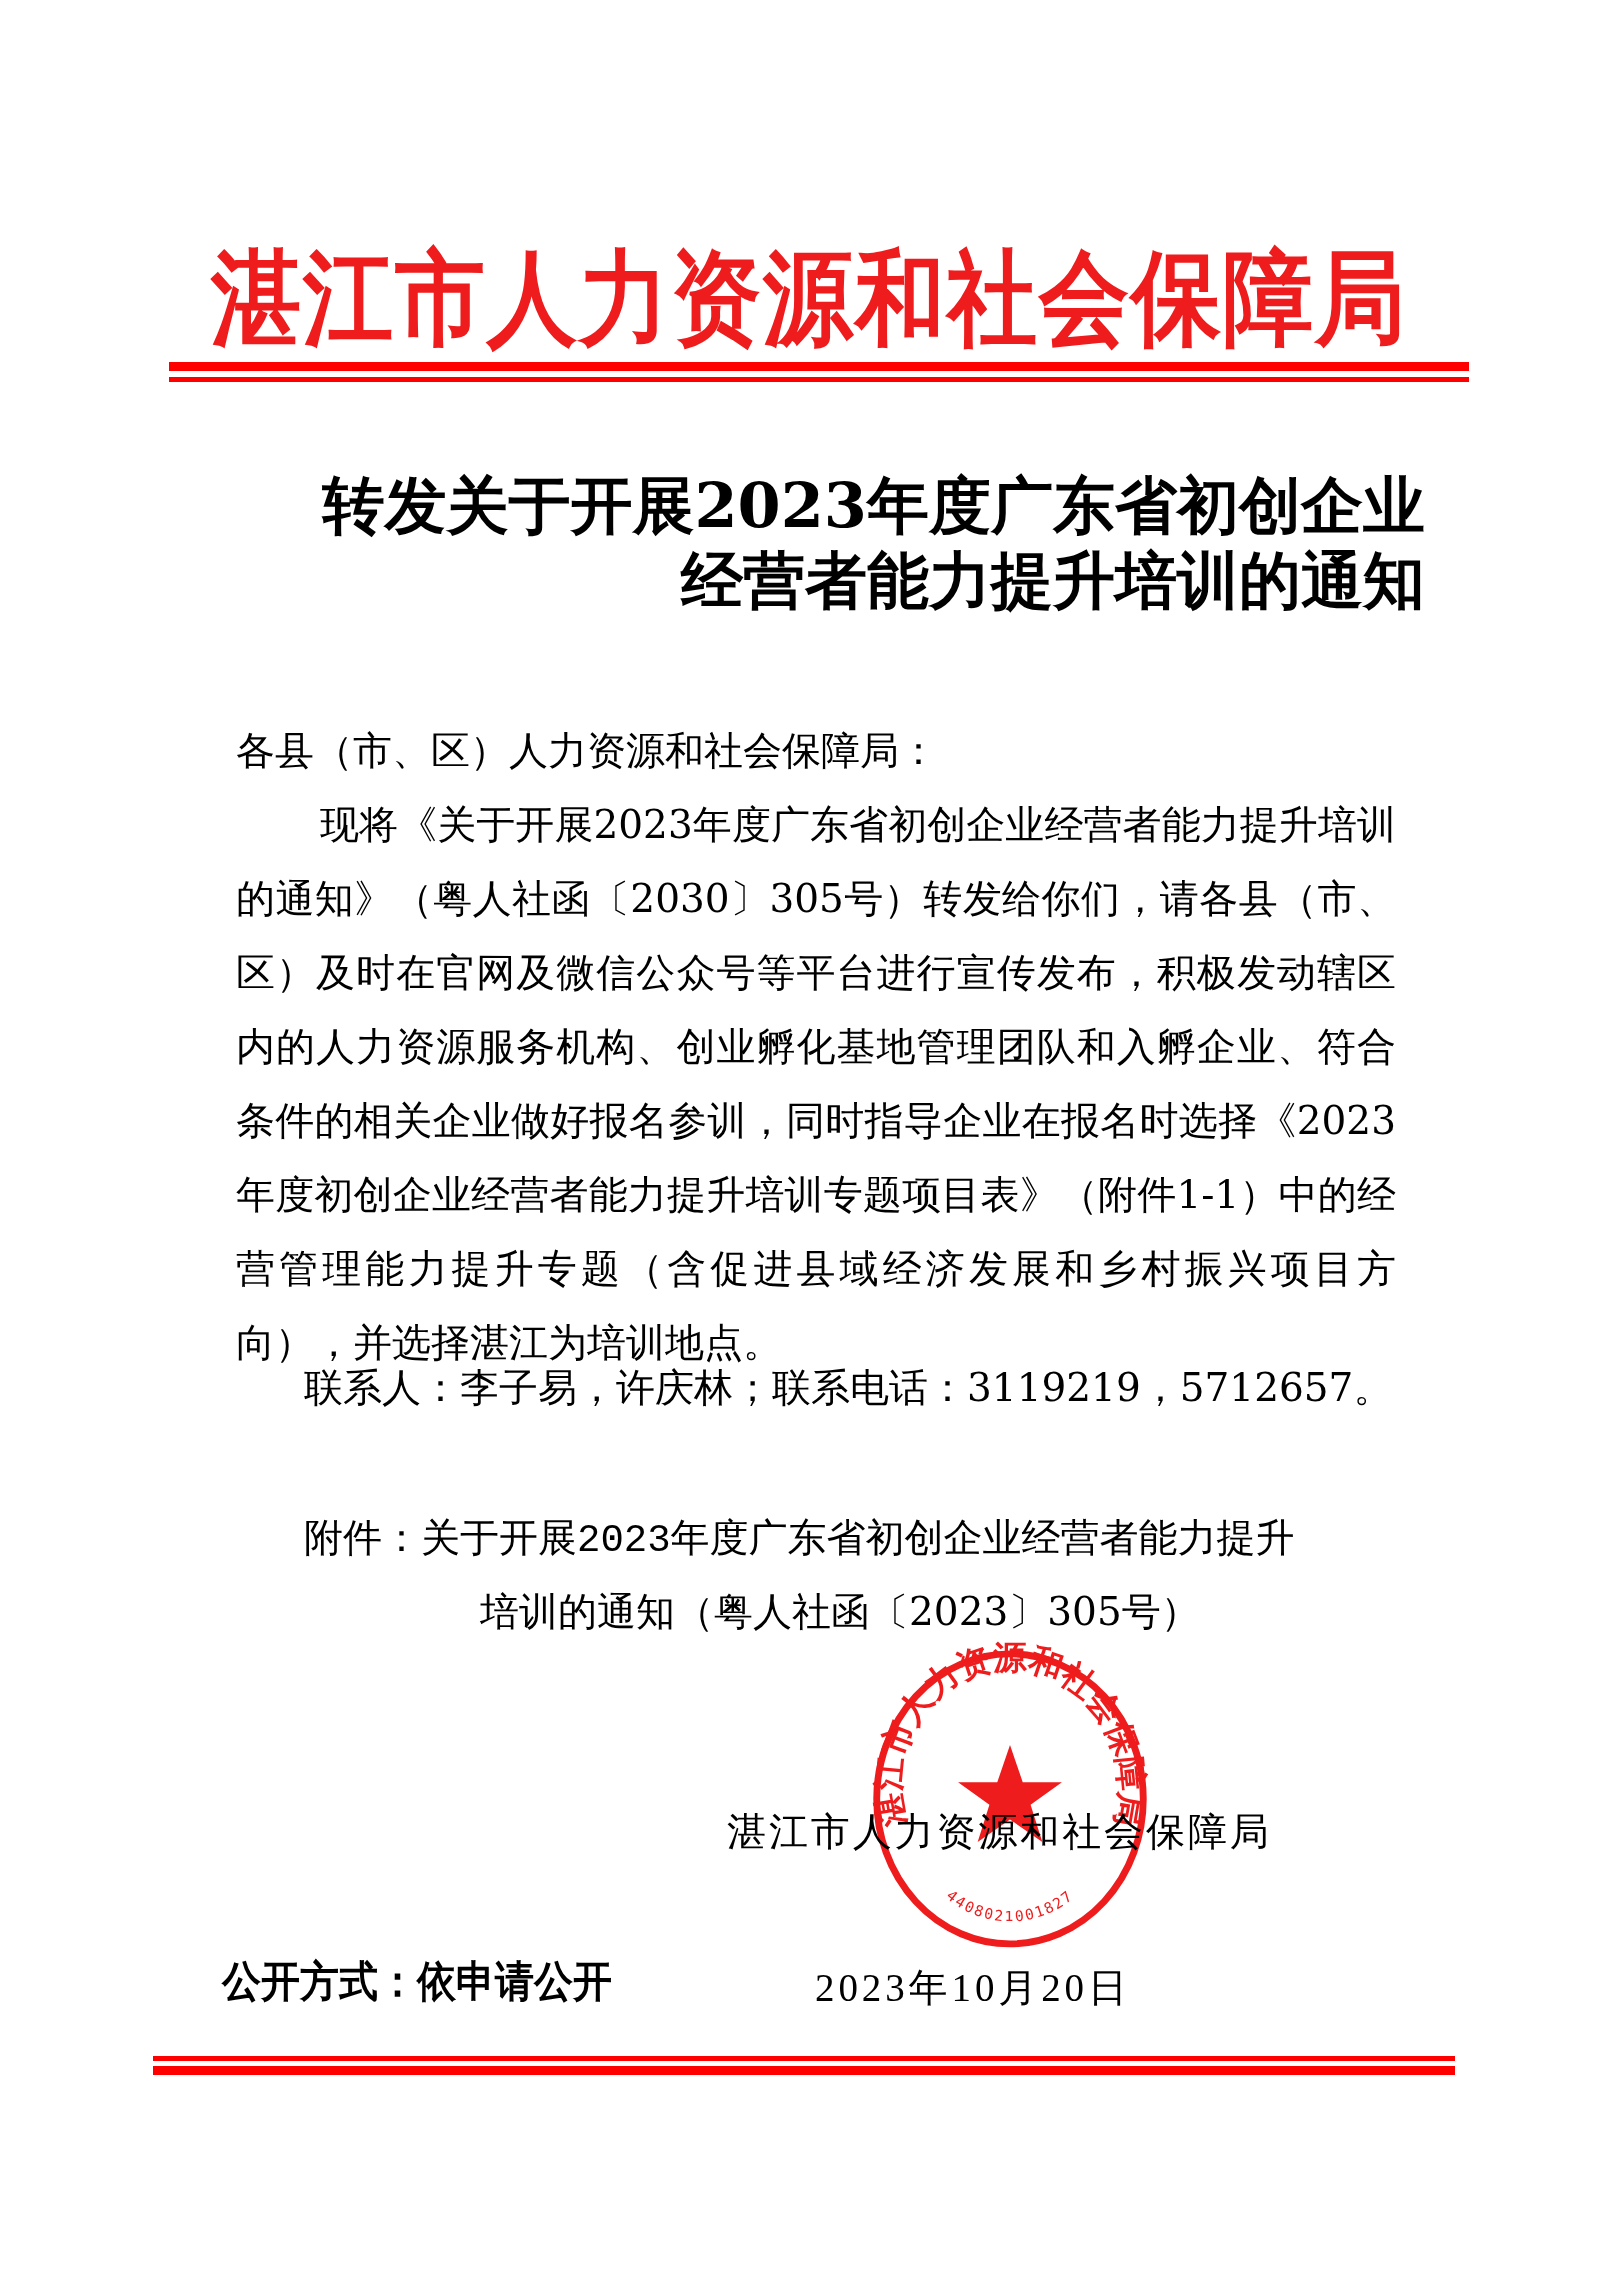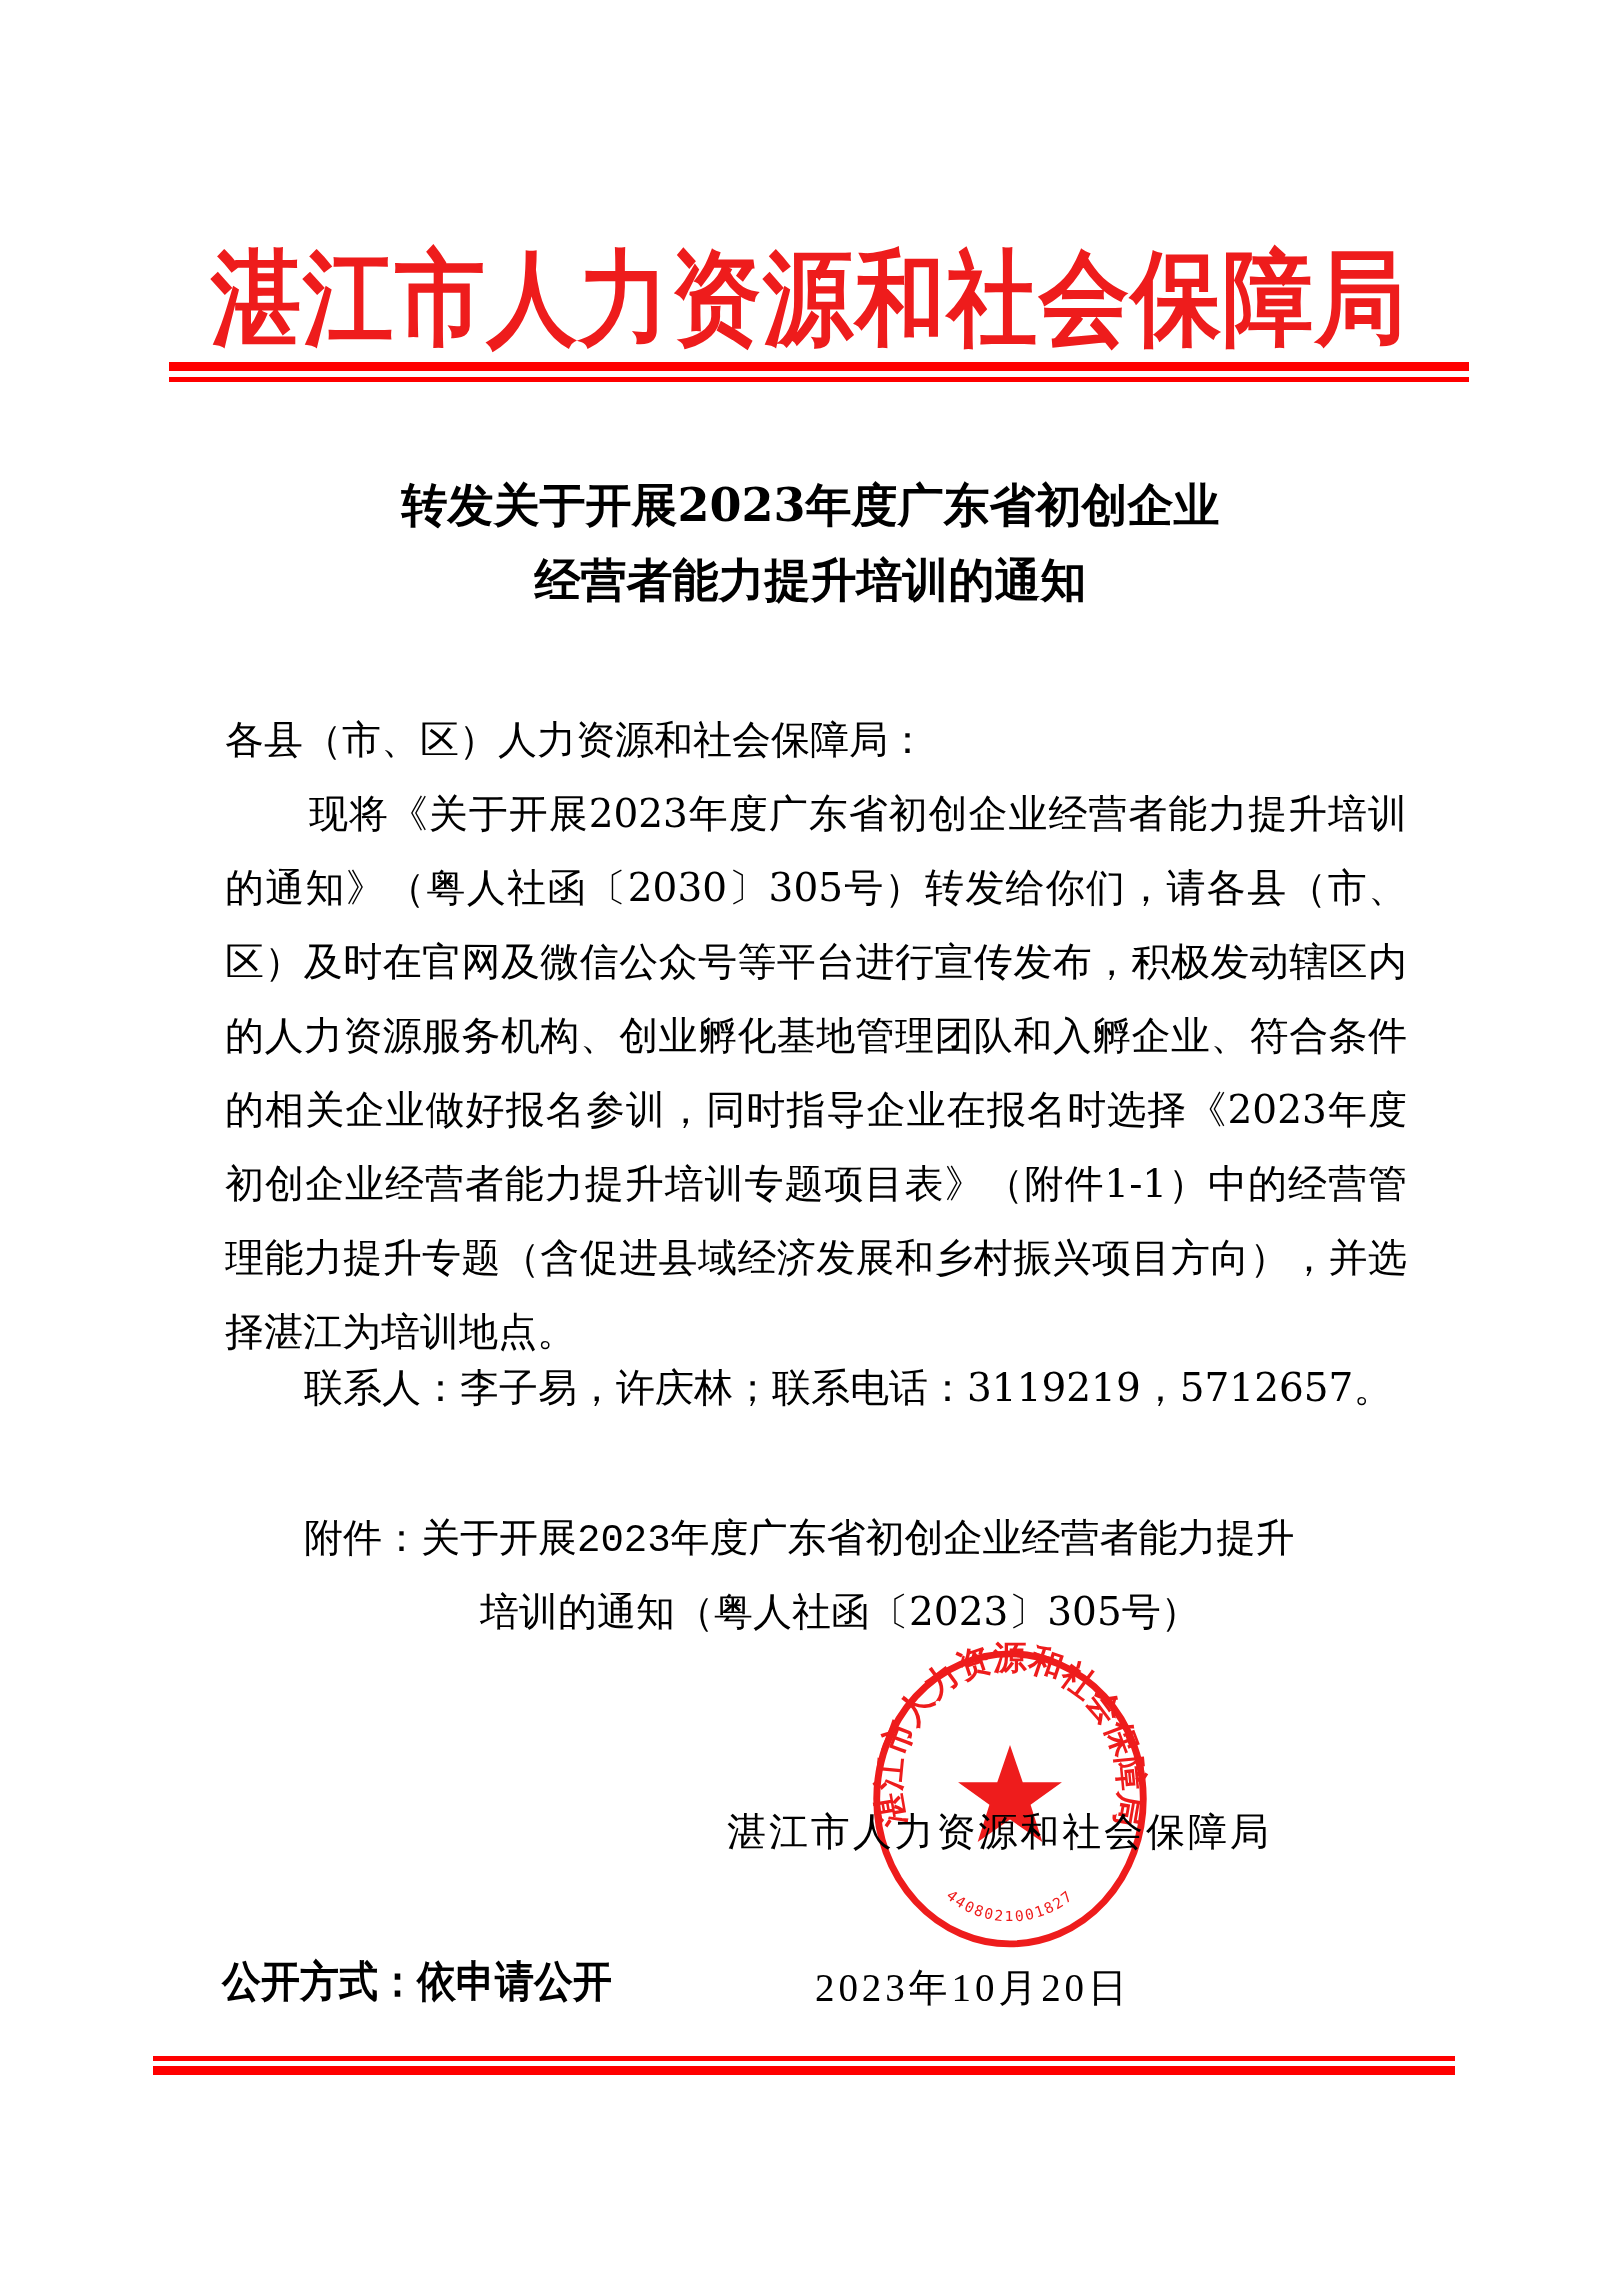--- a/index.html
+++ b/index.html
@@ -4,25 +4,25 @@
 <style>
   html, body { margin: 0; padding: 0; background: #ffffff; }
   body { width: 1621px; height: 2293px; position: relative; overflow: hidden;
          font-family: "DejaVu Serif", "Liberation Serif", serif; color: #000; }
   .abs { position: absolute; }
   .masthead { left: 167px; top: 243px; width: 1284px; text-align: center;
               color: #ee1c1c; font-family: "DejaVu Serif", serif; font-weight: bold;
               font-size: 90px; letter-spacing: 2px; line-height: 108px; transform: scaleY(1.15); }
   .rule-thick { left: 169px; height: 8.8px; width: 1300px; background: #ff0000; }
   .rule-thin { left: 169px; height: 4.9px; width: 1300px; background: #ff0000; }
-  .title { left: 196px; width: 1229px; text-align: center; font-weight: bold;
-           font-size: 46px; line-height: 71px; font-family: "DejaVu Serif", serif; }
+  .title { left: 196px; width: 1229px; text-align: right; font-weight: bold;
+           font-size: 62px; line-height: 71px; font-family: "DejaVu Serif", serif; }
   .body-text { left: 220px; width: 1192px; font-size: 39px; line-height: 74px;
                font-family: "DejaVu Serif", serif; }
-  .body-text p { margin: 5px; text-align: justify; text-align-last: left; }
+  .body-text p { margin: 16px; text-align: justify; text-align-last: left; }
   .indent { text-indent: 84px; }
   .salutation { top: 698px; }
   .para { top: 772px; }
   .contact { top: 1361px; left: 304px; font-size: 39px; font-family: "DejaVu Serif", serif; }
   .attach1 { top: 1511px; left: 304px; font-size: 39px; font-family: Liberation Mono, monospace; }
   .attach2 { top: 1585px; left: 480px; font-size: 39px; font-family: "DejaVu Serif", serif; }
   .sign-org { top: 1805px; left: 727px; font-size: 39px; letter-spacing: 2.9px; font-family: "DejaVu Serif", serif; }
   .sign-date { top: 1961px; left: 815px; font-size: 39px; letter-spacing: 3.9px; font-family: Liberation Serif, serif; }
   .disclosure { top: 1955px; left: 222px; font-size: 39px; font-weight: bold;
                 font-family: "DejaVu Sans", sans-serif; transform: scaleY(1.1); }

